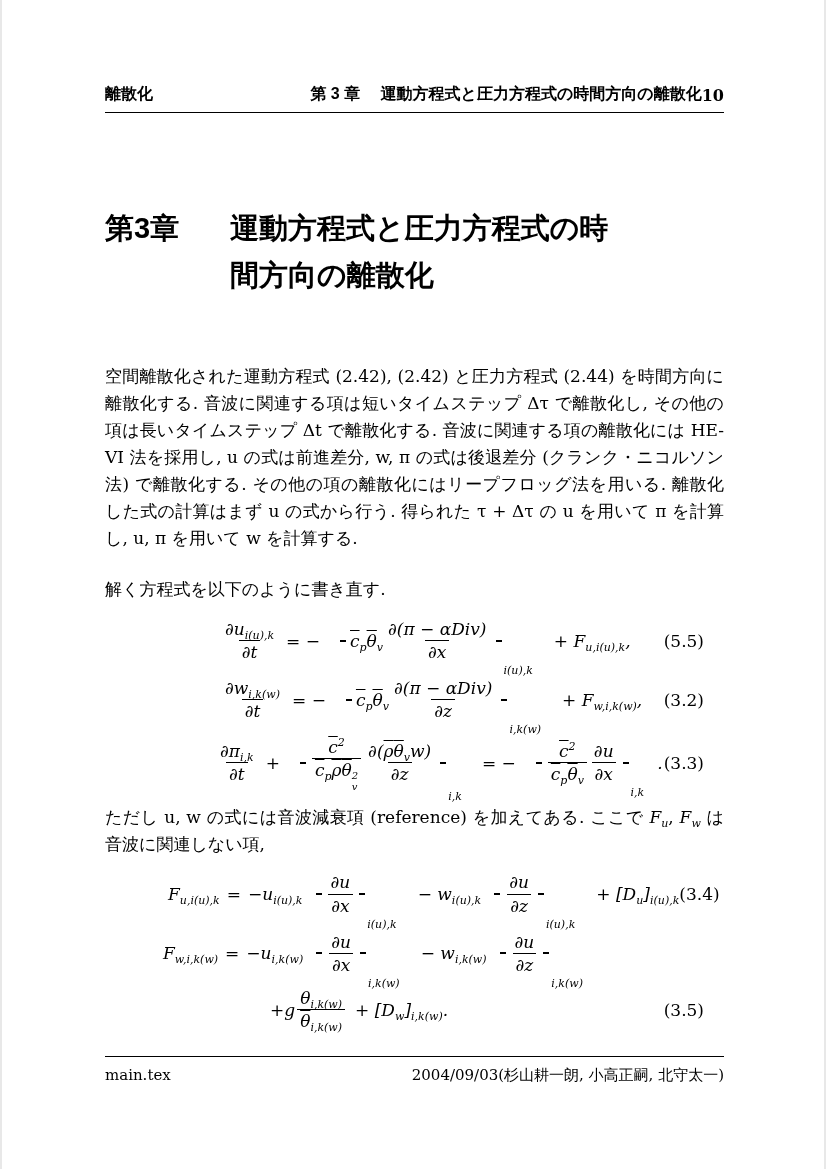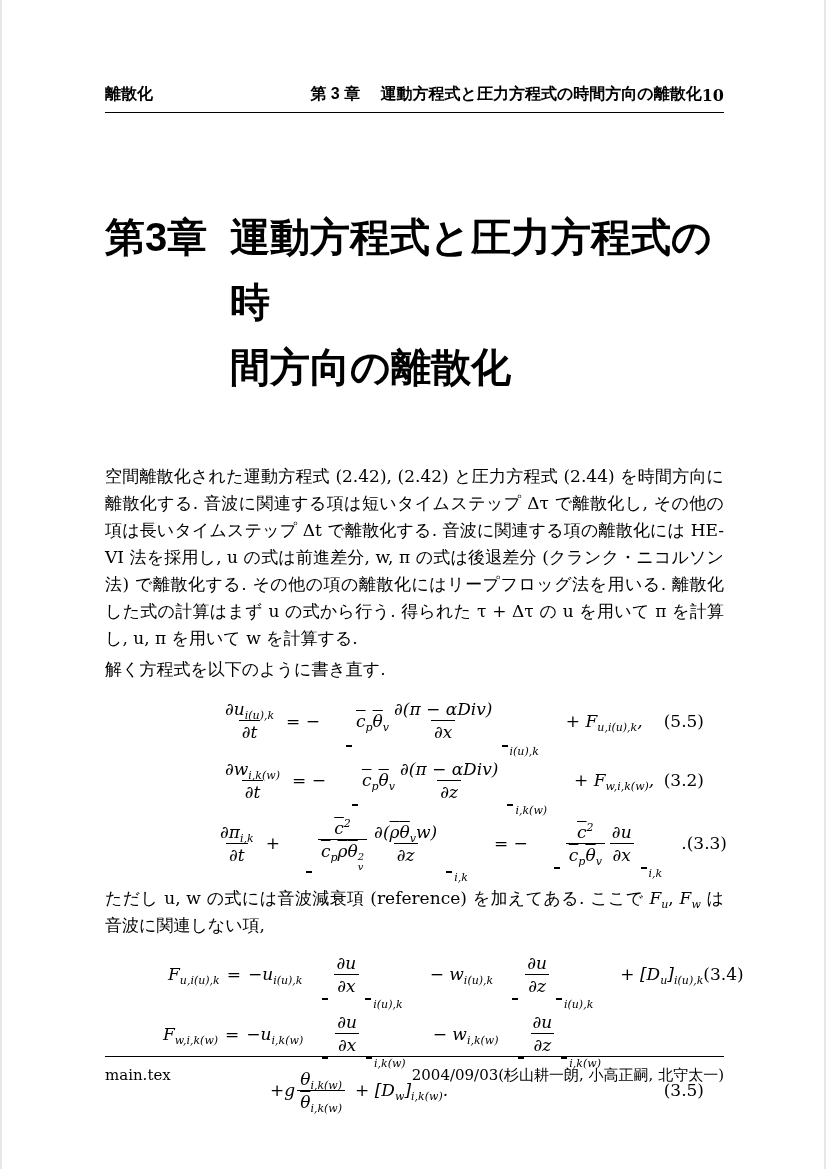--- a/index.html
+++ b/index.html
@@ -12,26 +12,26 @@
   
   .hdr {
     display:flex; align-items:flex-end; justify-content:space-between;
     border-bottom:1px solid #000; padding-bottom:7px;
     font-family:"Liberation Sans", sans-serif; font-weight:bold; font-size:16px;
   }
   .hdr .hc { flex:1; text-align:right; padding-left:30px; }
   .hdr .pgnum { font-family:"DejaVu Serif", serif; font-weight:bold; }
   
   .chap { display:flex; margin-top:92px; font-family:"Liberation Sans", sans-serif;
-          font-weight:bold; font-size:40px; line-height:1.62; }
+          font-weight:bold; font-size:29px; line-height:1.62; }
   .chap-label { width:125px; flex:none; }
   
   .body { font-size:17px; line-height:27px; text-align:justify; margin:0; }
   .p1 { margin-top:64px; }
-  .p2 { margin-top:4px; }
+  .p2 { margin-top:24px; }
   .p3 { margin-top:12px; }
   .p4 { margin-top:10px; }
   .ital { font-style:italic; }
   
   .eqs { margin-top:12px; }
   .eqs2 { margin-top:10px; }
   .eq { display:flex; align-items:center; font-size:17px; font-style:italic;
         white-space:nowrap; margin-bottom:8px; min-height:46px; }
   .eq .eqno { margin-left:auto; margin-right:20px; font-style:normal; }
   .eq31, .eq32 { padding-left:115px; }
@@ -41,21 +41,21 @@
   .eq35b { padding-left:165px; }
   sub { font-size:11px; font-style:italic; line-height:0; }
   sup { font-size:11px; line-height:0; }
   .frac { display:inline-flex; flex-direction:column; align-items:center;
           line-height:1.3; margin:0 2px; vertical-align:middle; }
   .frac .num, .frac .den { padding:0 3px; text-align:center; }
   .frac .den { border-top:1px solid #000; }
   .ov { text-decoration:overline; }
   .op { margin:0 7px; }
   .tk { margin-left:8px; }
-  .brk { display:inline-flex; align-items:flex-end; margin:0 19px; }
+  .brk { display:inline-flex; align-items:center; margin:0 13px; }
   .brk .b { width:5px; flex:none; }
   .brk .bl { border-left:1.3px solid #000; border-top:1.3px solid #000; border-bottom:1.3px solid #000; margin-right:3px; }
   .brk .br { border-right:1.3px solid #000; border-top:1.3px solid #000; border-bottom:1.3px solid #000; margin-left:3px; }
   .brk .inner { display:inline-flex; align-items:center; padding:3px 1px; }
   .brk .bsub { align-self:flex-end; margin-bottom:-5px; margin-left:2px; }
   .stk { display:inline-flex; flex-direction:column; align-items:flex-start;
          font-size:10px; line-height:1.05; transform:translateY(3px); font-style:italic; }
   
   .ftr { position:absolute; left:103px; right:100px; top:1056px;
          border-top:1px solid #000; padding-top:9px;

